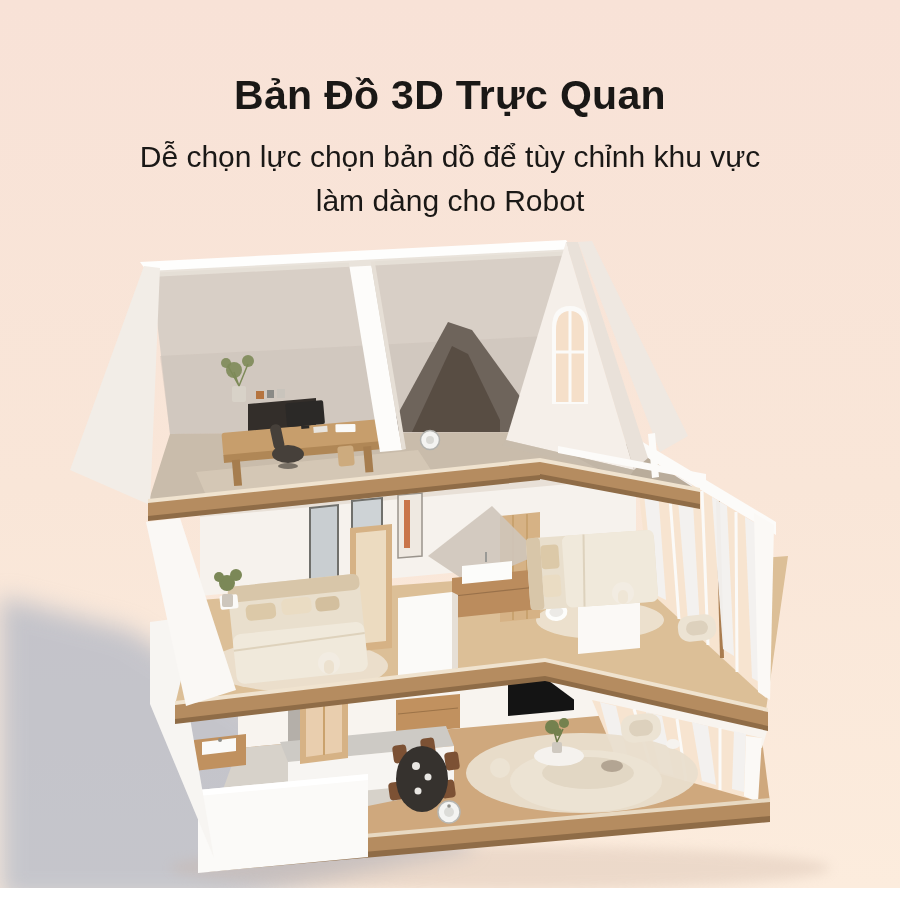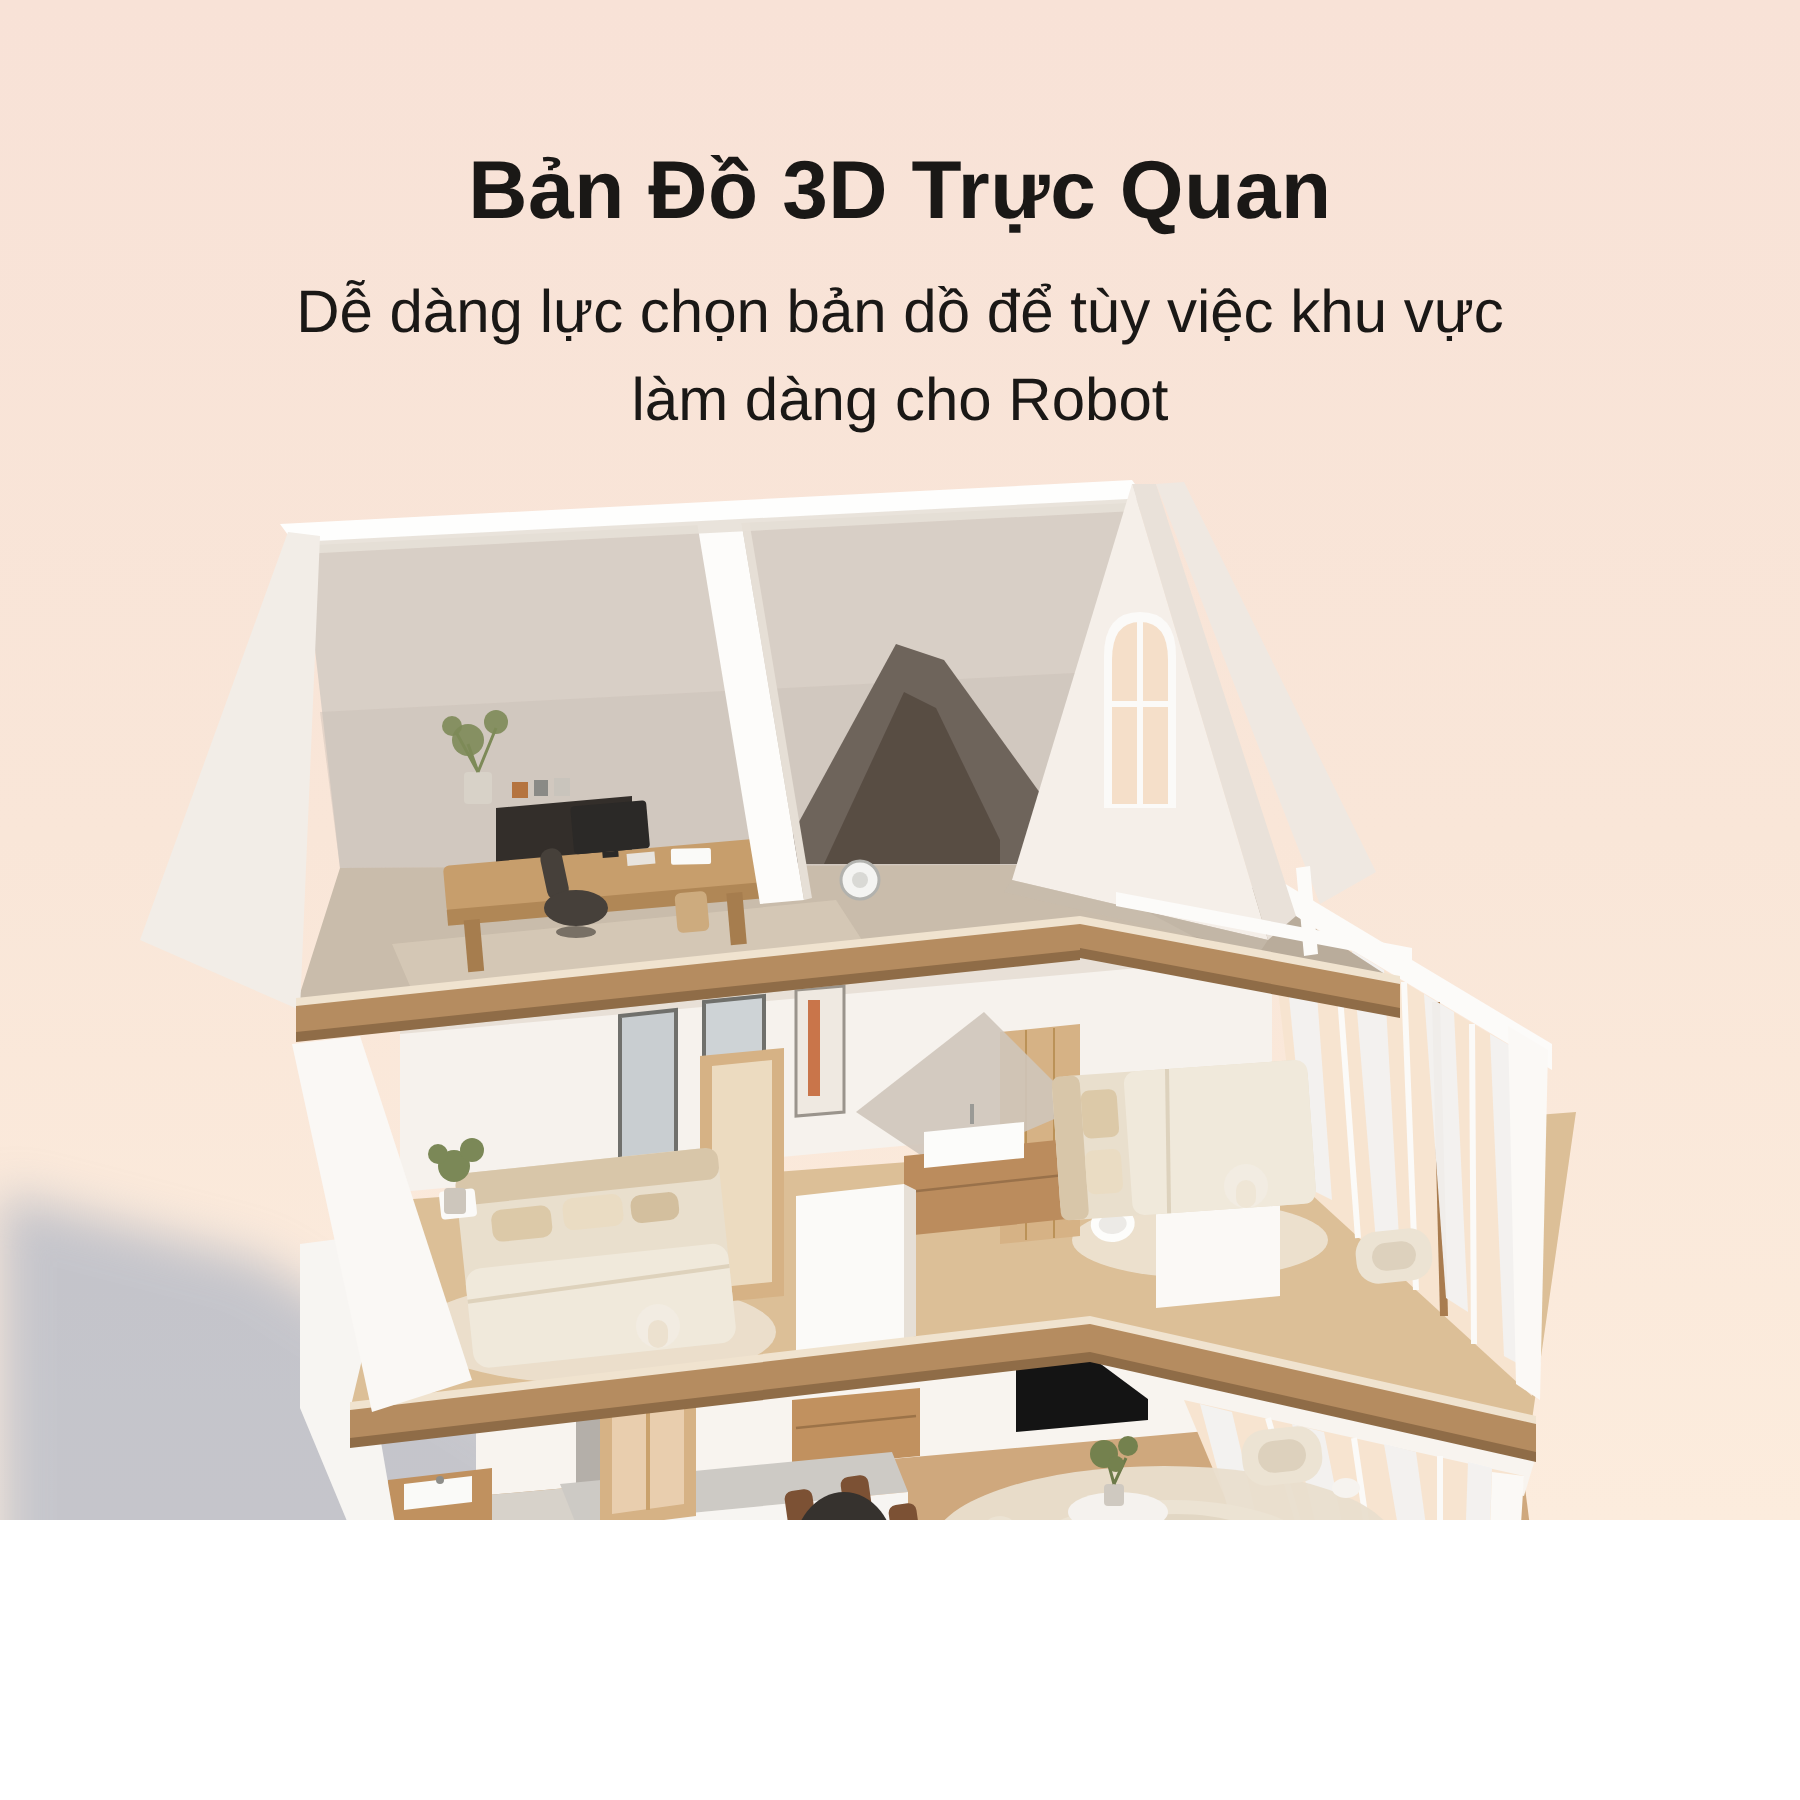--- a/index.html
+++ b/index.html
@@ -3,38 +3,38 @@
 <meta charset="utf-8">
 <style>
   :root{
     --c-background-top:#f8e2d7; --c-background-mid:#f9e6d8; --c-background-bottom:#fcecdd;
     --c-shadow:#8fa0bb; --c-title-text:#1a1816;
     --c-wall:#fbf9f7; --c-wood-floor:#cfa87d; --c-wood-trim:#b58c60;
     --c-oak:#d6b285; --c-fabric:#e9dfcd; --c-robot:#f4f4f2;
   }
   html,body{margin:0;padding:0;background:#fff;}
   .stage{
-    position:relative;width:900px;height:760px;overflow:hidden;
+    position:relative;width:900px;height:888px;overflow:hidden;
     background:linear-gradient(180deg,var(--c-background-top) 0%,var(--c-background-mid) 55%,var(--c-background-bottom) 100%);
     font-family:"Liberation Sans",sans-serif;
   }
   header{position:absolute;top:72px;left:0;right:0;text-align:center;z-index:5;color:var(--c-title-text);}
   h1{margin:0 0 16px 0;font-size:41px;font-weight:700;letter-spacing:.3px;}
   .subtitle{font-size:30px;font-weight:400;line-height:44px;}
   svg.scene{position:absolute;inset:0;display:block;}
 </style>
 </head>
 <body>
 
 <div class="stage">
 
   <header>
     <h1>Bản Đồ 3D Trực Quan</h1>
     <div class="subtitle">
-      <div>Dễ dàng lực chọn bản dồ để tùy việc khu vực</div>
+      <div>Dễ chọn lực chọn bản dồ để tùy chỉnh khu vực</div>
       <div>làm dàng cho Robot</div>
     </div>
   </header>
 
   <svg class="scene" viewBox="0 0 900 900" width="900" height="900">
     <defs>
       <filter id="soft" x="-30%" y="-30%" width="160%" height="160%">
           <feGaussianBlur stdDeviation="12"></feGaussianBlur>
         </filter>
       <filter id="soft2" x="-30%" y="-30%" width="160%" height="160%">

